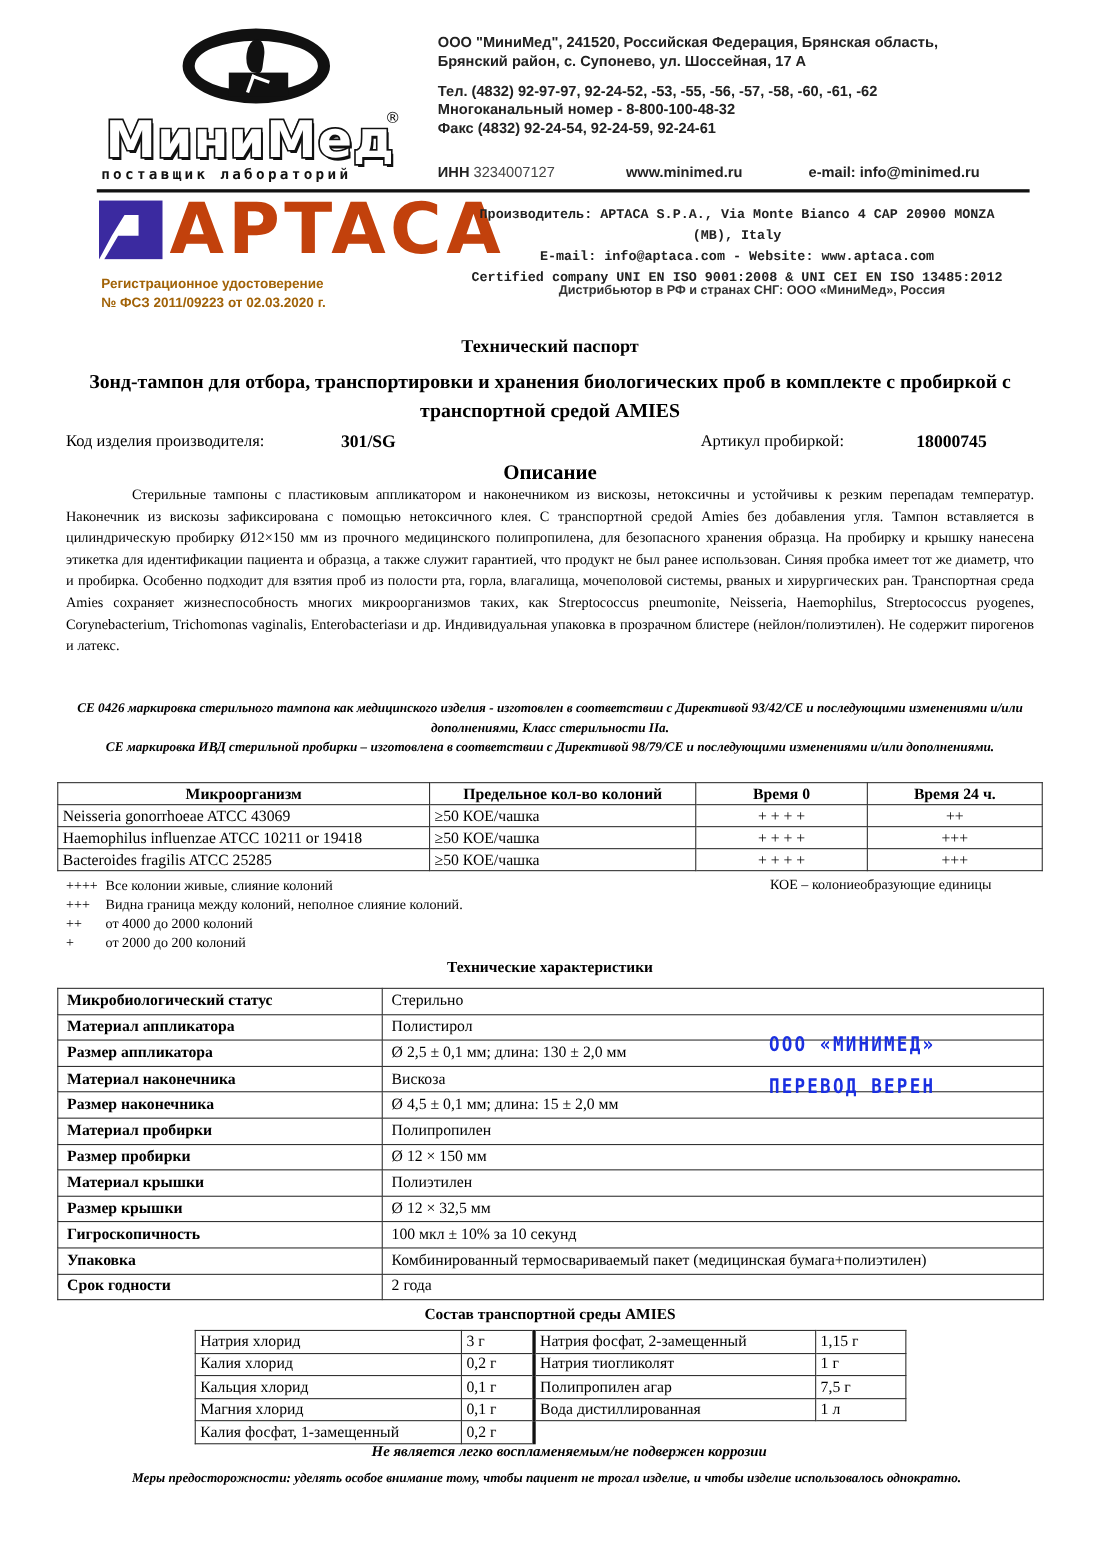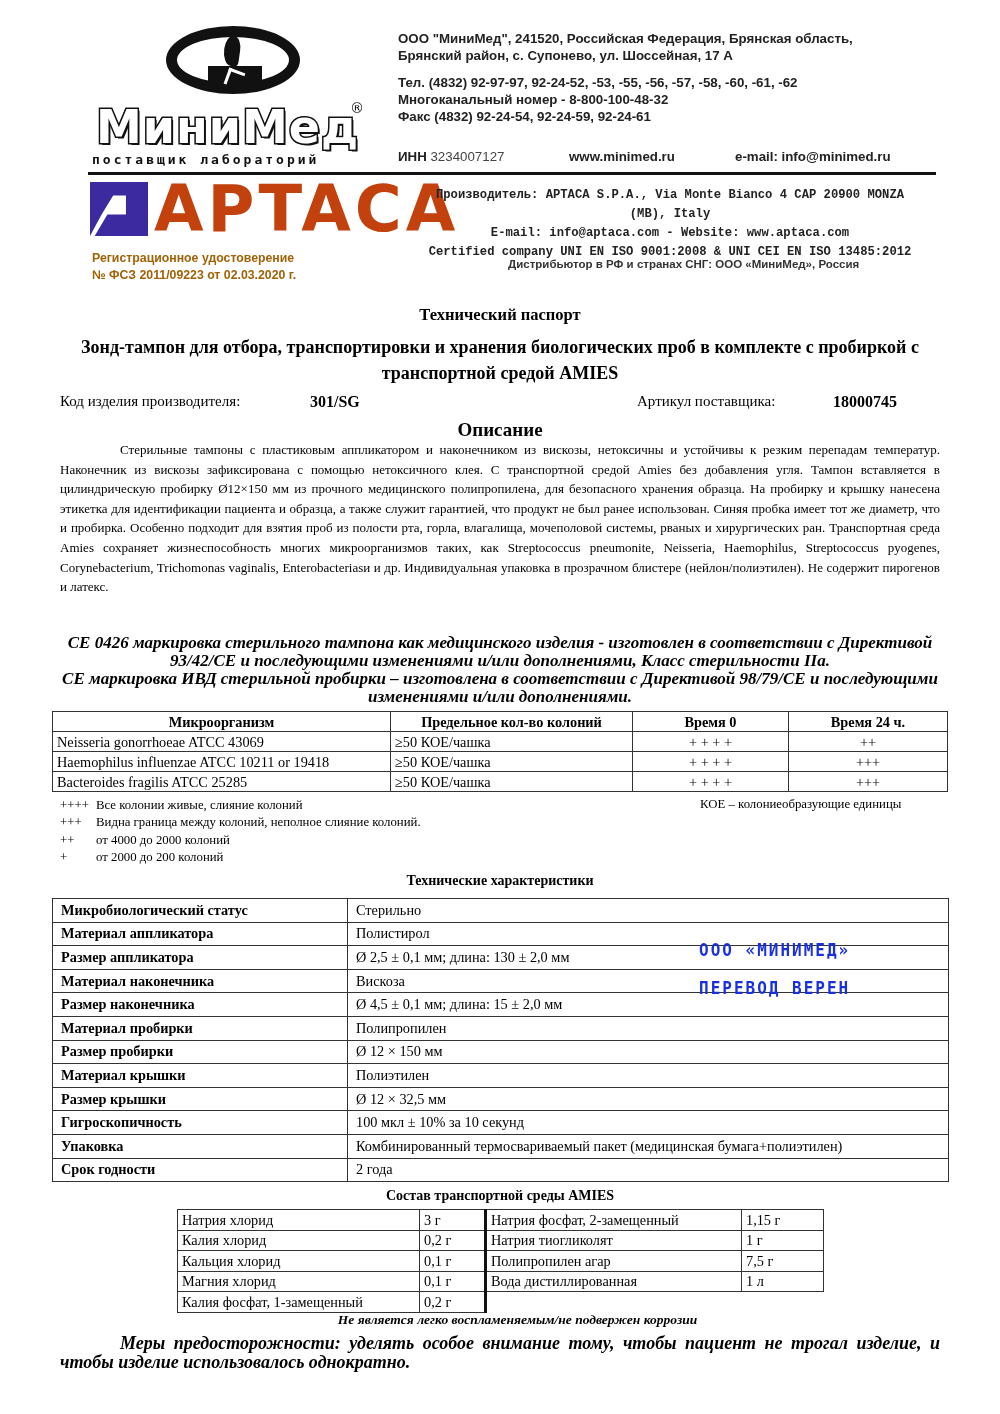--- a/index.html
+++ b/index.html
@@ -32,21 +32,21 @@
   .reg { position: absolute; left: 92px; top: 250px; font-family: "Liberation Sans", sans-serif; font-weight: bold; font-size: 12.3px; line-height: 17px; color: #a16207; }
   .distr { position: absolute; left: 508px; top: 258px; font-family: "Liberation Sans", sans-serif; font-weight: bold; font-size: 11.5px; color: #333; }
 
   
   .t1 { position: absolute; left: 0; top: 305px; width: 1000px; text-align: center; font-weight: bold; font-size: 16.5px; }
   .t2 { position: absolute; left: 80px; top: 334px; width: 840px; text-align: center; font-weight: bold; font-size: 18px; line-height: 26px; }
   .codes { position: absolute; top: 393px; font-size: 15px; }
   .codes b { font-size: 16px; }
   .desc-h { position: absolute; left: 0; top: 419px; width: 1000px; text-align: center; font-weight: bold; font-size: 19px; }
   .desc { position: absolute; left: 60px; top: 440px; width: 880px; font-size: 13px; line-height: 19.6px; text-align: justify; text-indent: 60px; }
-  .ce { position: absolute; left: 60px; top: 634px; width: 880px; text-align: center; font-weight: bold; font-style: italic; font-size: 17px; line-height: 18px; }
+  .ce { position: absolute; left: 60px; top: 634px; width: 880px; text-align: center; font-weight: bold; font-style: italic; font-size: 12px; line-height: 18px; }
 
   
   table { border-collapse: collapse; }
   .micro { position: absolute; left: 52px; top: 711px; width: 896px; font-size: 14.3px; }
   .micro th, .micro td { border: 1px solid #333; height: 20px; padding: 0 4px; line-height: 18px; }
   .micro th { font-weight: bold; text-align: center; }
   .micro td.c { text-align: center; }
   .legend { position: absolute; left: 60px; top: 797px; font-size: 12.8px; line-height: 17.3px; }
   .legend .sym { display: inline-block; width: 36px; }
   .legend-r { position: absolute; left: 700px; top: 797px; font-size: 12.8px; }
@@ -58,21 +58,21 @@
   .tech td.k { font-weight: bold; width: 295px; }
   .stamp { position: absolute; left: 699px; color: #1a2fe0; font-family: "DejaVu Sans Mono", monospace; font-weight: bold; font-size: 16px; letter-spacing: 2px; transform: scaleY(1.15); }
 
   
   .amies-h { position: absolute; left: 0; top: 1188px; width: 1000px; text-align: center; font-weight: bold; font-size: 14px; }
   .amies { position: absolute; left: 177px; top: 1209px; font-size: 14.3px; padding-left: 44px; }
   .amies td { border: 1px solid #333; height: 20.5px; padding: 0 4px; line-height: 18px; }
   .amies td.sep { border-right: 3px solid #111; }
   .amies td.empty { border: none; border-left: 3px solid #111; }
   .fin1 { position: absolute; left: 0; top: 1312px; width: 1000px; text-align: center; font-weight: bold; font-style: italic; font-size: 13.5px; padding-left: 35px; }
-  .fin2 { position: absolute; left: 60px; top: 1334px; width: 880px; font-weight: bold; font-style: italic; font-size: 18px; line-height: 19px; text-align: justify; text-indent: 60px; }
+  .fin2 { position: absolute; left: 60px; top: 1334px; width: 880px; font-weight: bold; font-style: italic; font-size: 12px; line-height: 19px; text-align: justify; text-indent: 60px; }
 </style>
 </head>
 <body>
 
 <div class="hdr">
   <div class="mm-logo">
     <div class="mm-oval"></div>
     <div class="mm-flame"></div>
     <div class="mm-block"></div>
     <div class="mm-word">МиниМед</div>
@@ -113,21 +113,21 @@
     <div>№ ФСЗ 2011/09223 от 02.03.2020 г.</div>
   </div>
   <div class="distr">Дистрибьютор в РФ и странах СНГ: ООО «МиниМед», Россия</div>
 </div>
 
 <div class="t1">Технический паспорт</div>
 <div class="t2">Зонд-тампон для отбора, транспортировки и хранения биологических проб в комплекте с пробиркой с транспортной средой AMIES</div>
 
 <div class="codes" style="left:60px">Код изделия производителя:</div>
 <div class="codes" style="left:310px"><b>301/SG</b></div>
-<div class="codes" style="left:637px">Артикул поставщика:</div>
+<div class="codes" style="left:637px">Артикул пробиркой:</div>
 <div class="codes" style="left:833px"><b>18000745</b></div>
 
 <div class="desc-h">Описание</div>
 <div class="desc">Стерильные тампоны с пластиковым аппликатором и наконечником из вискозы, нетоксичны и устойчивы к резким перепадам температур. Наконечник из вискозы зафиксирована с помощью нетоксичного клея. С транспортной средой Amies без добавления угля. Тампон вставляется в цилиндрическую пробирку Ø12×150 мм из прочного медицинского полипропилена, для безопасного хранения образца. На пробирку и крышку нанесена этикетка для идентификации пациента и образца, а также служит гарантией, что продукт не был ранее использован. Синяя пробка имеет тот же диаметр, что и пробирка. Особенно подходит для взятия проб из полости рта, горла, влагалища, мочеполовой системы, рваных и хирургических ран. Транспортная среда Amies сохраняет жизнеспособность многих микроорганизмов таких, как Streptococcus pneumonite, Neisseria, Haemophilus, Streptococcus pyogenes, Corynebacterium, Trichomonas vaginalis, Enterobacteriasи и др. Индивидуальная упаковка в прозрачном блистере (нейлон/полиэтилен). Не содержит пирогенов и латекс.</div>
 
 <div class="ce">
   <div>СЕ 0426 маркировка стерильного тампона как медицинского изделия - изготовлен в соответствии с Директивой 93/42/СЕ и последующими изменениями и/или дополнениями, Класс стерильности IIa.</div>
   <div>СЕ маркировка ИВД стерильной пробирки – изготовлена в соответствии с Директивой 98/79/СЕ и последующими изменениями и/или дополнениями.</div>
 </div>
 

